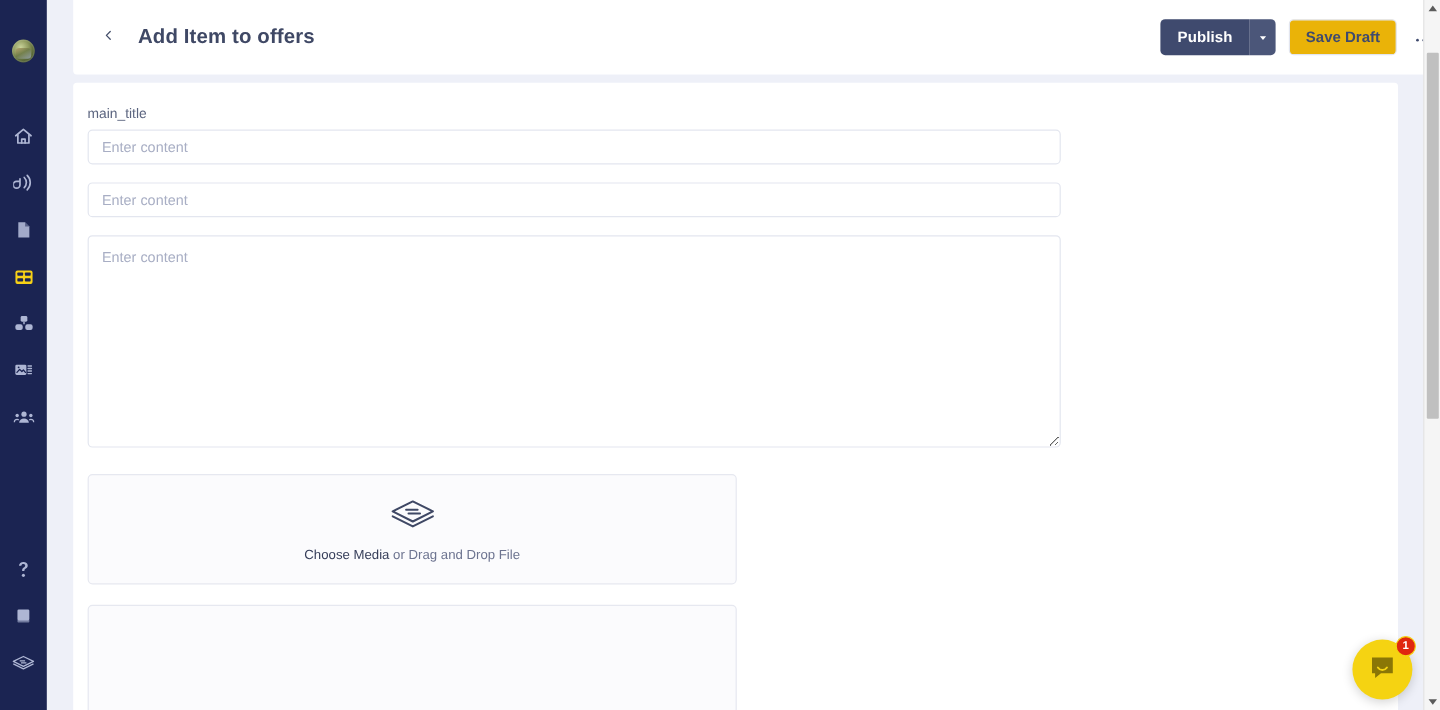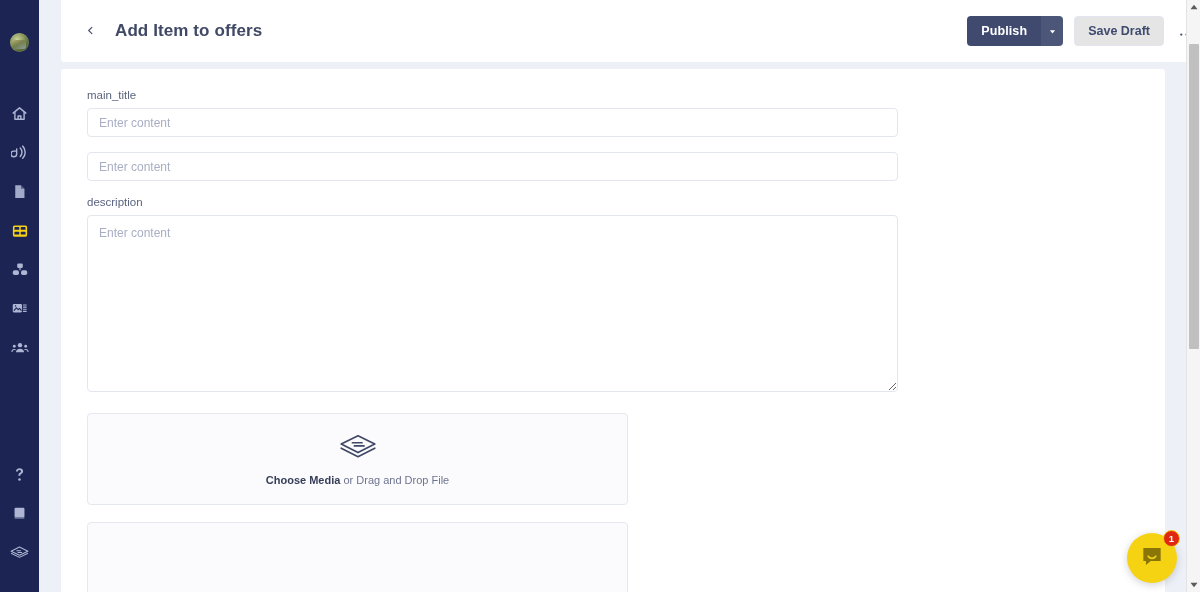--- a/index.html
+++ b/index.html
@@ -73,39 +73,39 @@
     background: #3f4a6e; color: #fff; font-size: 12.5px; font-weight: bold;
     border: none; padding: 0 14px; border-top-left-radius: 4px; border-bottom-left-radius: 4px;
     cursor: pointer; letter-spacing: .1px;
   }
   #btn-publish-caret {
     background: #4b5679; width: 22px; border: none; border-left: 1px solid #5c6party;
     border-top-right-radius: 4px; border-bottom-right-radius: 4px;
     display:flex; align-items:center; justify-content:center; cursor:pointer;
   }
   #btn-save-draft {
-    margin-left: 11px; height: 30px; background: #e5e5e5; color: #3f4a6e;
+    margin-left: 11px; height: 30px; background: #eab308; color: #3f4a6e;
     font-size: 12.5px; font-weight: bold; border: 1px solid #e2e5ef;
     border-radius: 4px; padding: 0 13px; cursor: pointer;
   }
   #btn-more {
     margin-left: 9px; width: 26px; height: 26px; display:flex; align-items:center;
     justify-content:center; color:#3f4a6e; cursor:pointer; font-size: 15px;
     letter-spacing: 1px; font-weight: bold;
   }
 
   
   #content-card {
     position: absolute; left: 22px; top: 69px;
     width: 1104px; min-height: 523px;
     background: #ffffff;
     border-top-left-radius: 3px; border-top-right-radius: 3px;
     padding: 20px 0 0 0;
   }
-  .field { padding: 0 0 0 12px; margin-left: 14px; }
+  .field { padding: 0 0 0 12px; }
   .field-label {
     font-size: 11.5px; color: #5b647f; margin-bottom: 7px;
     display: flex; align-items: center; gap: 6px;
   }
   .field-label .lbl-icon { color: #6b7490; display: flex; }
   .inp {
     width: 811px; height: 29px;
     border: 1px solid #e3e6ef; border-radius: 4px;
     background: #fff; font-size: 12px; color: #2f3650;
     padding: 0 11px; outline: none;
@@ -125,21 +125,21 @@
 
   .dropzone {
     width: 541px; height: 92px;
     border: 1px solid #e6e8f0; border-radius: 4px;
     background: #fbfbfd;
     display: flex; flex-direction: column; align-items: center; justify-content: center;
     cursor: pointer;
   }
   .dz-icon { color: #3f4865; margin-bottom: 8px; }
   .dz-text { font-size: 11px; color: #6d7490; }
-  .dz-text b { color: #353d59; font-weight: bold; }
+  .dz-text b { color: #353d59; font-weight: normal; }
 
   
   #intercom {
     position: absolute; right: 23px; bottom: 9px;
     width: 50px; height: 50px; border-radius: 50%;
     background: #f5d312;
     box-shadow: 0 2px 9px rgba(0,0,0,.18);
     display: flex; align-items: center; justify-content: center;
     cursor: pointer; z-index: 60;
   }
@@ -332,21 +332,20 @@
 
     <div class="gap-a"></div>
 
     <div class="field">
       <input class="inp" type="text" placeholder="Enter content" style="">
     </div>
 
     <div class="gap-a"></div>
 
     <div class="field">
-      <div class="field-label">description</div>
       <textarea class="ta" placeholder="Enter content" style=""></textarea>
     </div>
 
     <div class="gap-b"></div>
 
     <div class="field">
       <div class="dropzone">
         <span class="dz-icon">
           <svg width="38" height="30" viewBox="0 0 34 26" fill="none" stroke="currentColor" stroke-width="1.5" stroke-linejoin="round" stroke-linecap="round">
             <path d="M17 3 32 10.4 17 18 2 10.4z"></path>

